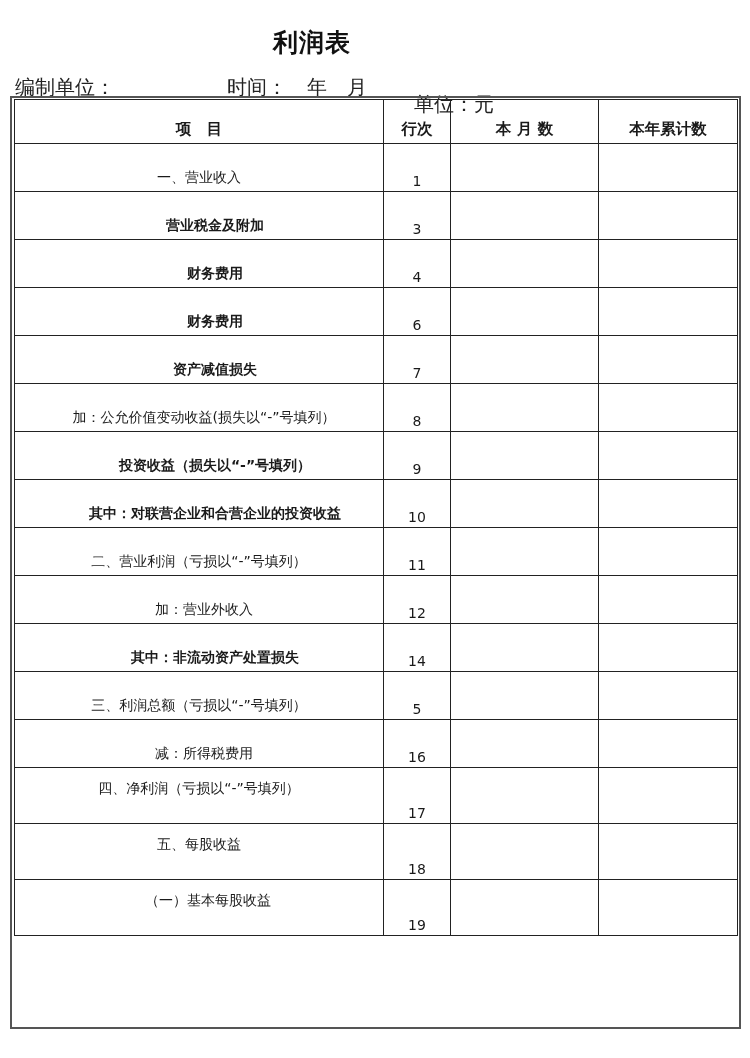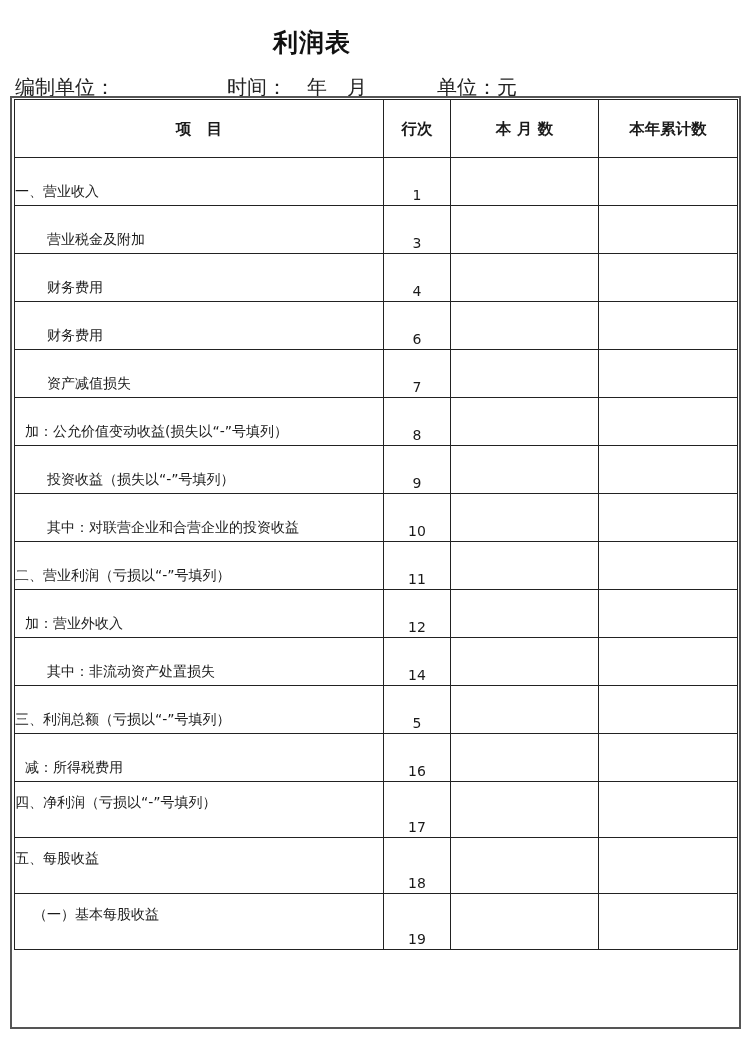--- a/index.html
+++ b/index.html
@@ -21,42 +21,42 @@
   table.sheet {
     position: absolute; left: 14px; top: 99px; width: 723px;
     border-collapse: collapse; table-layout: fixed;
   }
   table.sheet td, table.sheet th {
     border: 1.5px solid #222; padding: 0; font-size: 14px; color: #1a1a1a;
     overflow: hidden; white-space: nowrap;
   }
   table.sheet th {
     height: 40px; font-weight: bold; font-size: 15.5px; text-align: center;
-    vertical-align: bottom; padding-bottom: 17px;
+    vertical-align: bottom; padding-bottom: 3px;
   }
   table.sheet tr.row td { height: 43px; }
-  td.item { vertical-align: bottom; padding-bottom: 4px !important; text-align: left; }
+  td.item { vertical-align: bottom; padding-bottom: 4px !important; text-align: center; }
   td.item.top { vertical-align: top; padding-top: 12px !important; padding-bottom: 0 !important; }
   td.no { text-align: center; vertical-align: bottom; padding-bottom: 2px !important; }
   td.val { }
   .ind0 { padding-left: 0px !important; }
   .ind1 { padding-left: 10px !important; }
-  .ind2 { padding-left: 32px !important; }
+  .ind2 { padding-left: 32px !important; font-weight: bold; }
   .ind-p { padding-left: 18px !important; }
 </style>
 </head>
 <body>
 
 <div class="title">利润表</div>
 
 <div class="meta" style="left:15px;">编制单位：</div>
 <div class="meta" style="left:227px;">时间：</div>
 <div class="meta" style="left:307px;">年</div>
 <div class="meta" style="left:347px;">月</div>
-<div class="meta" style="left:437px;">单位：元</div>
+<div class="meta" style="left:414px;margin-top:17px;">单位：元</div>
 
 <div class="outer"></div>
 
 <table class="sheet">
   <colgroup>
     <col style="width:369px">
     <col style="width:67px">
     <col style="width:148px">
     <col style="width:139px">
   </colgroup>

